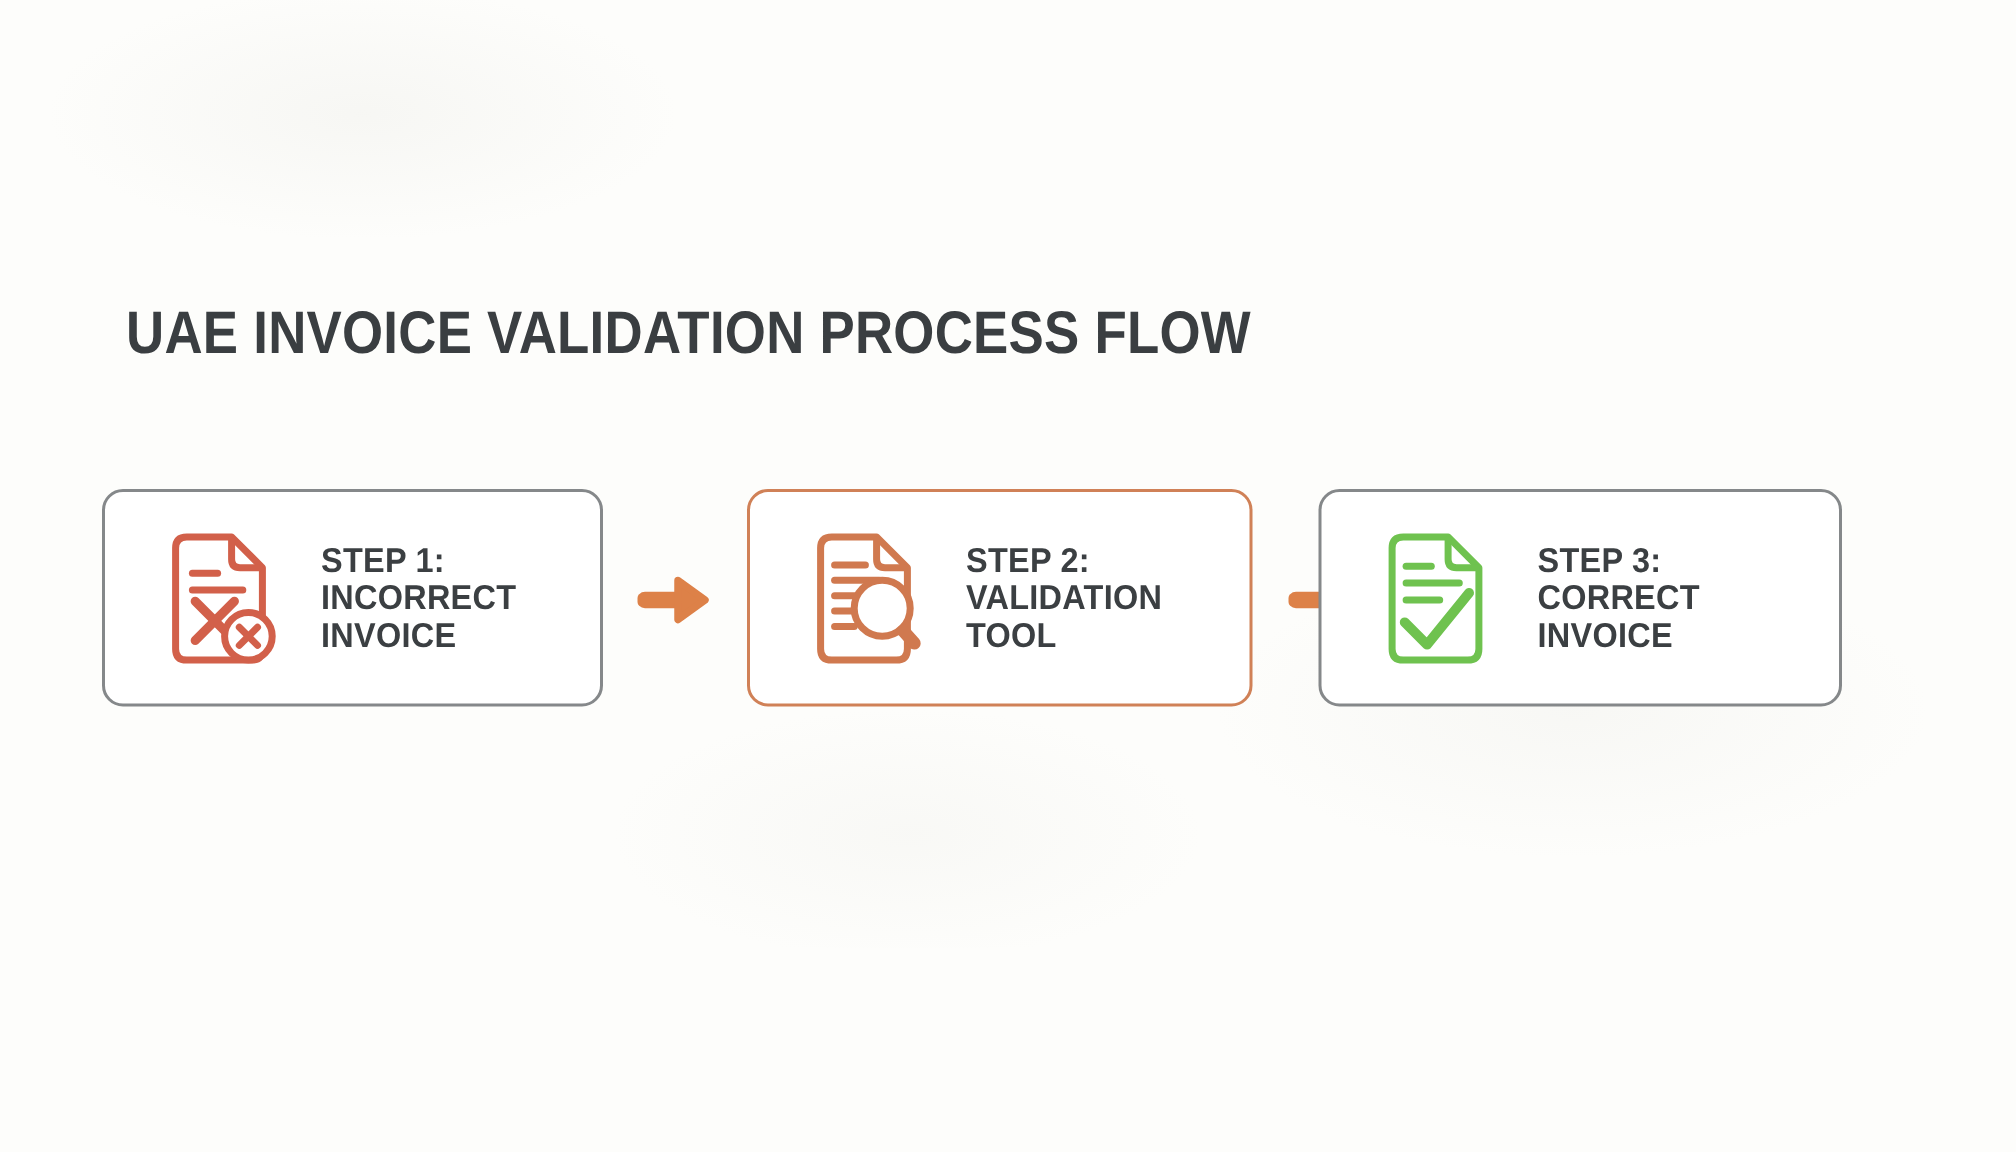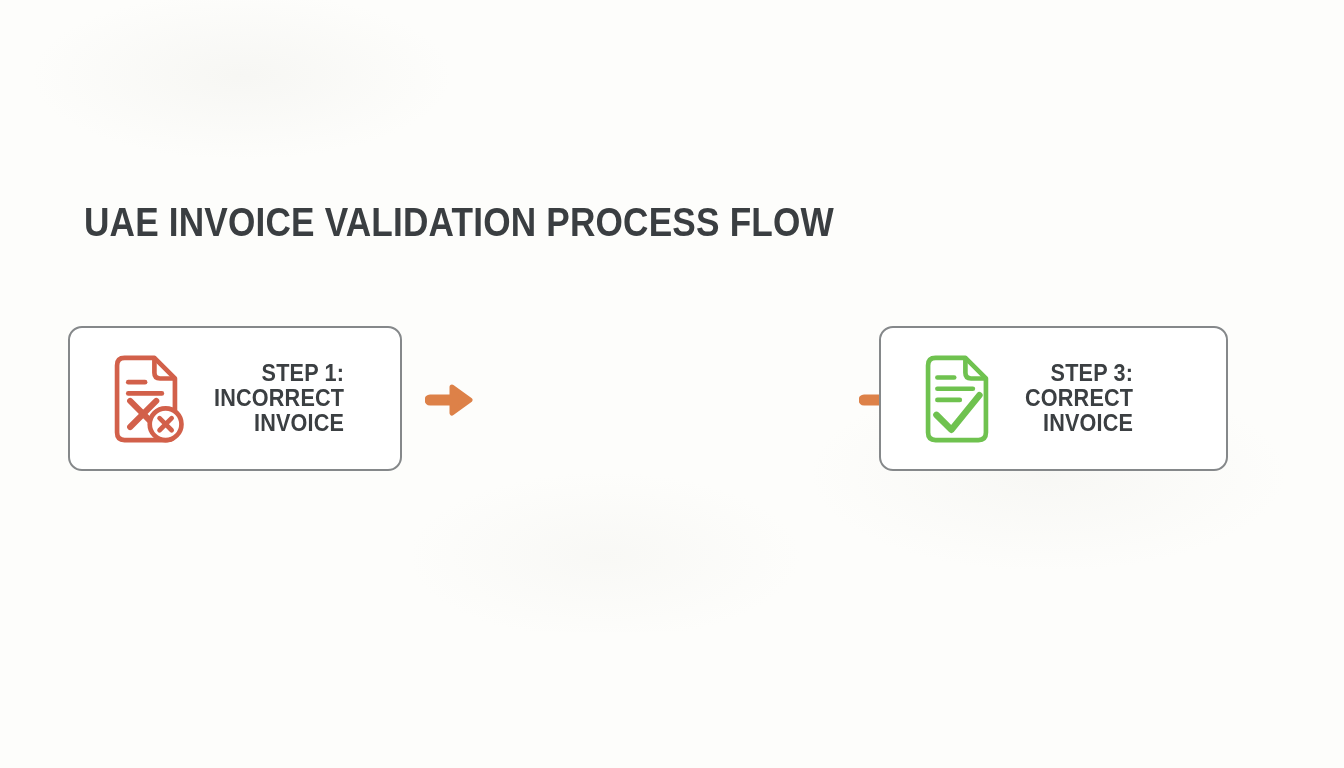--- a/index.html
+++ b/index.html
@@ -11,21 +11,20 @@
   }
   .canvas {
     position: relative;
     width: 1344px;
     height: 632px;
     background-color: #fdfdfb;
     background-image:
       radial-gradient(ellipse 300px 120px at 18% 12%, rgba(228,228,222,0.25), transparent 70%),
       radial-gradient(ellipse 340px 140px at 78% 75%, rgba(228,228,222,0.22), transparent 70%),
       radial-gradient(ellipse 280px 120px at 45% 88%, rgba(230,230,224,0.20), transparent 70%);
-    text-align: right;
   }
   .page-title {
     position: absolute;
     left: 84px;
     top: 200px;
     font-size: 40px;
     font-weight: bold;
     color: #3a3e41;
     letter-spacing: 0.2px;
     white-space: nowrap;
@@ -103,20 +102,42 @@
     </div>
   </div>
 
   <span class="flow-arrow arrow-1">
     <svg viewBox="0 0 50 38" xmlns="http://www.w3.org/2000/svg">
       <path d="M5,19 H25" stroke="#dd8148" stroke-width="11" stroke-linecap="round" fill="none"></path>
       <path d="M27,6 L45,19 L27,32 Z" fill="#dd8148" stroke="#dd8148" stroke-width="5" stroke-linejoin="round"></path>
     </svg>
   </span>
 
+  <div class="step-box box-2">
+    <span class="step-icon">
+      <svg viewBox="0 0 90 100" fill="none" xmlns="http://www.w3.org/2000/svg">
+        <g stroke="#d0794f" stroke-width="5" stroke-linecap="round" stroke-linejoin="round">
+          <path d="M54,6 H22 Q14,6 14,14 V86 Q14,94 22,94 H68 Q76,94 76,86 V28 L54,6 Z" fill="none"></path>
+          <path d="M54,8 V22 Q54,28 60,28 H74" fill="none"></path>
+          <path d="M24,26 H46"></path>
+          <path d="M24,37 H56"></path>
+          <path d="M24,48 H42"></path>
+          <path d="M24,59 H40"></path>
+          <path d="M24,70 H38"></path>
+        </g>
+        <circle cx="58" cy="57" r="20" fill="#ffffff" stroke="#d0794f" stroke-width="5"></circle>
+        <path d="M73,73 L81,82" stroke="#d0794f" stroke-width="9" stroke-linecap="round"></path>
+      </svg>
+    </span>
+    <div class="step-label">
+      <div>STEP 2:</div>
+      <div>VALIDATION</div>
+      <div>TOOL</div>
+    </div>
+  </div>
 
   <span class="flow-arrow arrow-2">
     <svg viewBox="0 0 50 38" xmlns="http://www.w3.org/2000/svg">
       <path d="M5,19 H25" stroke="#dd8148" stroke-width="11" stroke-linecap="round" fill="none"></path>
       <path d="M27,6 L45,19 L27,32 Z" fill="#dd8148" stroke="#dd8148" stroke-width="5" stroke-linejoin="round"></path>
     </svg>
   </span>
 
   <div class="step-box box-3">
     <span class="step-icon">

